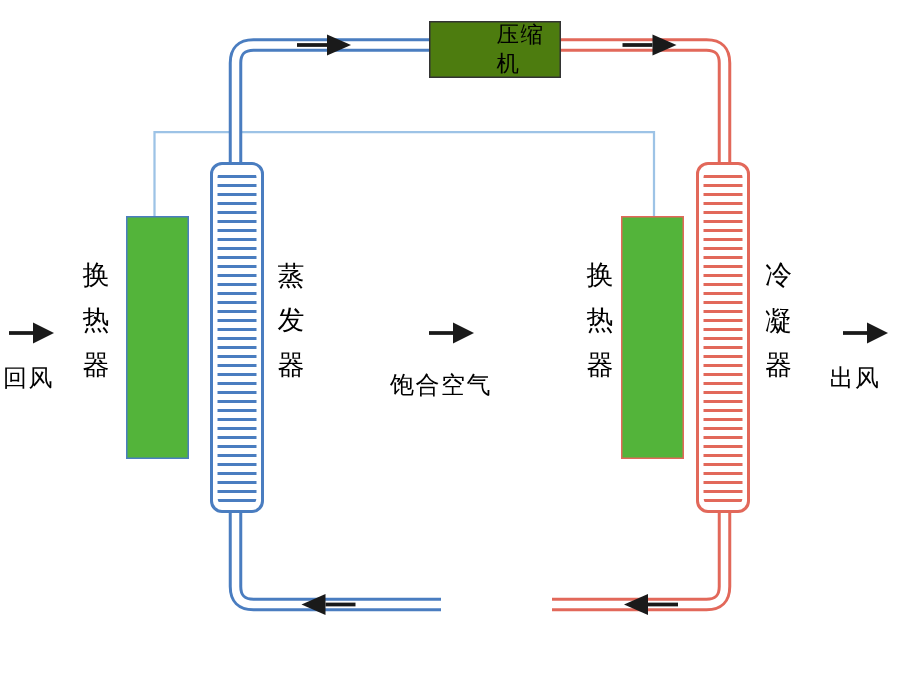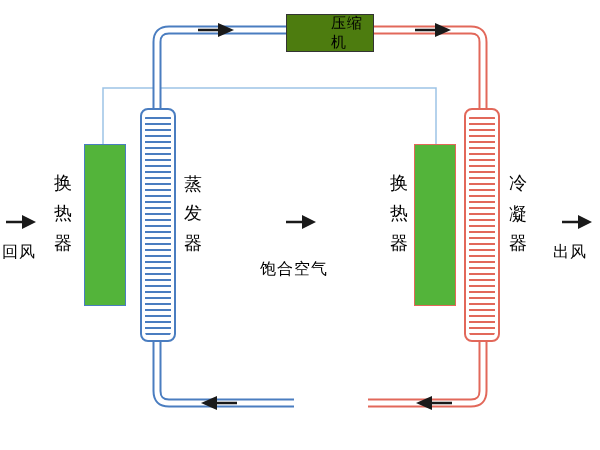--- a/index.html
+++ b/index.html
@@ -57,21 +57,21 @@
     font-size:18px;letter-spacing:30px;line-height:1;white-space:nowrap;
   }
   .vlabel.hx-left{left:54px;top:160px;}
   .vlabel.evap{left:184px;top:160px;}
   .vlabel.hx-right{left:390px;top:160px;}
   .vlabel.cond{left:509px;top:160px;}
   .hlabel{
     position:absolute;z-index:3;font-size:16px;letter-spacing:1px;white-space:nowrap;text-align:right;
   }
   .hlabel.return-air{left:2px;top:242px;}
-  .hlabel.saturated-air{left:260px;top:259px;}
+  .hlabel.saturated-air{left:260px;top:247px;}
   .hlabel.outlet-air{left:553px;top:242px;}
 </style>
 </head>
 <body>
 
 <div class="canvas">
 
   <svg class="pipes-svg" width="600" height="450" viewBox="0 0 600 450">
 
     <g>

